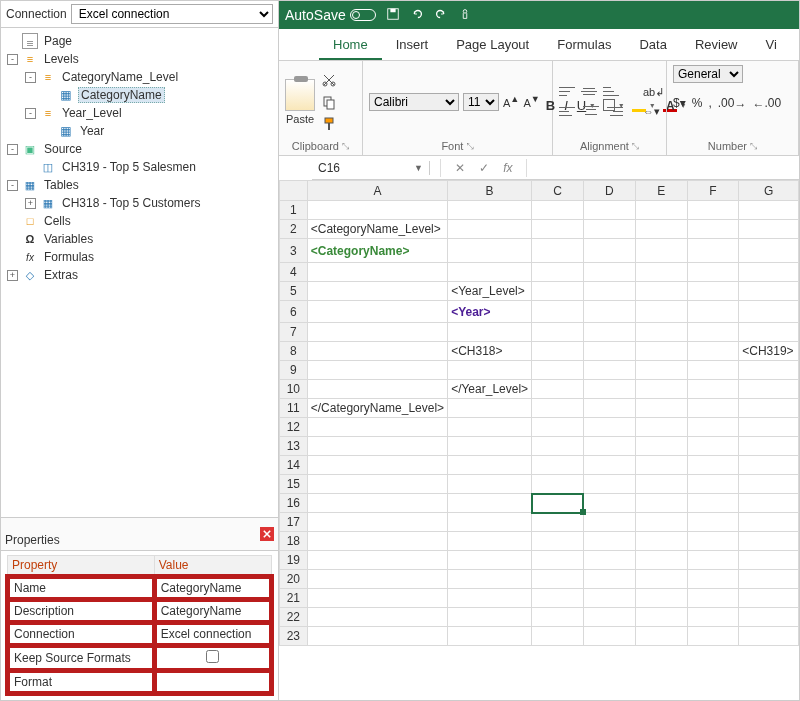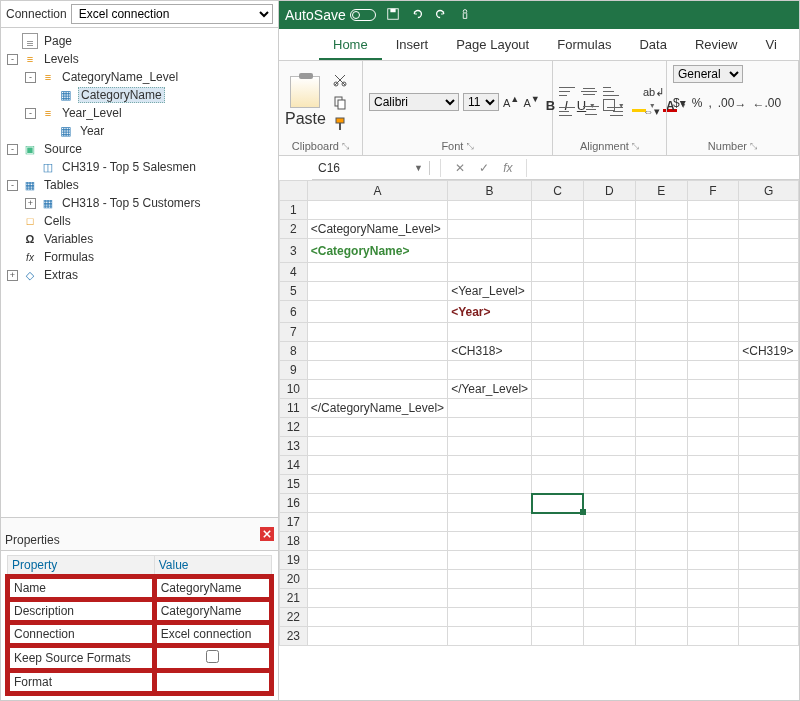--- a/index.html
+++ b/index.html
@@ -29,21 +29,21 @@
 .ico-var{color:#333;font-weight:bold;}.ico-var::after{content:"Ω";}
 .ico-fx{color:#333;font-style:italic;}.ico-fx::after{content:"fx";font-size:10px;}
 .ico-ext{color:#2a77b3;}.ico-ext::after{content:"◇";}
 
 .props-header{display:flex;align-items:center;justify-content:space-between;background:#fafafa;border-top:1px solid #ccc;border-bottom:1px solid #ccc;padding:3px 4px;}
 .props-header span{font-size:12px;margin-top:12px;}
 .props-header .close{width:14px;height:14px;background:#d33;display:flex;align-items:center;justify-content:center;cursor:pointer;}
 .props-header .close svg{width:8px;height:8px;}
 .props-table{padding:4px;}
 .props-table table{width:100%;border-collapse:collapse;}
-.props-table th{text-align:left;font-weight:normal;color:#0369a1;background:#f2f2f2;border:1px solid #ddd;padding:2px 4px;}
+.props-table th{text-align:left;font-weight:normal;color:#c2410c;background:#f2f2f2;border:1px solid #ddd;padding:2px 4px;}
 .props-table td{border:5px solid #b91c1c;padding:2px 4px;color:#333;}
 .props-table td.chk{text-align:center;}
 .props-table input[type=checkbox]{margin:0;}
 
 
 .excel{flex:1;display:flex;flex-direction:column;background:#fff;}
 .title-bar{height:28px;background:#217346;display:flex;align-items:center;color:#fff;padding:0 6px;gap:10px;}
 .autosave{display:flex;align-items:center;gap:4px;font-size:14px;}
 .autosave .pill{width:26px;height:12px;border:1px solid #fff;border-radius:6px;display:flex;align-items:center;}
 .autosave .pill .dot{width:8px;height:8px;border:1px solid #fff;border-radius:50%;margin-left:1px;}
@@ -53,21 +53,21 @@
 .tabs .tab{padding:8px 14px 6px;color:#333;font-size:13px;cursor:pointer;}
 .tabs .tab.active{color:#217346;border-bottom:2px solid #217346;font-weight:500;}
 .ribbon{display:flex;border-bottom:1px solid #d0d0d0;background:#fafafa;height:95px;}
 .rg{border-right:1px solid #d0d0d0;display:flex;flex-direction:column;}
 .rg-body{flex:1;display:flex;align-items:center;padding:4px 6px 0;gap:6px;}
 .rg-label{font-size:11px;color:#666;text-align:center;padding:2px 0 3px;display:flex;justify-content:center;align-items:center;gap:3px;}
 .rg-label .dlg{font-size:9px;color:#888;}
 .paste-big{display:flex;flex-direction:column;align-items:center;cursor:pointer;}
 .paste-big .ic{width:30px;height:32px;border:1px solid #bbb;background:linear-gradient(#fff,#f9e7b9);position:relative;}
 .paste-big .ic::before{content:"";position:absolute;top:-4px;left:8px;width:14px;height:6px;background:#999;border-radius:2px;}
-.paste-big span{font-size:16px;margin-top:2px;}
+.paste-big span{font-size:11px;margin-top:2px;}
 .mini-col{display:flex;flex-direction:column;gap:6px;}
 .mini-col .mbtn{width:16px;height:16px;cursor:pointer;display:flex;align-items:center;justify-content:center;}
 .font-top{display:flex;gap:4px;align-items:center;}
 .font-top select{font-size:12px;border:1px solid #aaa;}
 .font-top select.fsize{width:36px;}
 .font-top .aa{font-size:11px;cursor:pointer;}
 .font-row2{display:flex;gap:9px;margin-top:7px;align-items:center;}
 .font-row2 .fbtn{cursor:pointer;font-size:13px;}
 .font-row2 .b{font-weight:bold;}.font-row2 .i{font-style:italic;}.font-row2 .u{text-decoration:underline;}
 .font-row2 .dd{font-size:8px;color:#666;margin-left:-5px;}
@@ -97,21 +97,21 @@
 .grid{border-collapse:collapse;table-layout:fixed;}
 .grid th,.grid td{border:1px solid #d9d9d9;font-size:12px;}
 .grid thead th{background:#f0f0f0;color:#333;text-align:center;font-weight:normal;height:20px;}
 .grid thead th:first-child{width:30px;background:#f0f0f0;}
 .grid tbody th{background:#f0f0f0;text-align:center;font-weight:normal;width:30px;color:#333;}
 .grid td{padding:1px 3px;height:19px;vertical-align:middle;}
 .grid td.sel{outline:2px solid #217346;outline-offset:-1px;position:relative;}
 .grid td.sel::after{content:"";position:absolute;right:-3px;bottom:-3px;width:6px;height:6px;background:#217346;}
 .col-A{width:60px;}.col-B{width:60px;}.col-C{width:60px;}.col-D{width:60px;}.col-E{width:60px;}.col-F{width:60px;}.col-G{width:60px;}
 .big-green{color:#3a8a3a;font-weight:bold;font-size:16px;}
-.big-purple{color:#7f1d1d;font-weight:bold;font-size:14px;}
+.big-purple{color:#4c1d95;font-weight:bold;font-size:14px;}
 </style>
 </head>
 <body>
 
 <div class="app">
 
   <div class="left">
     <div class="conn-row">
       <label>Connection</label>
       <select>

